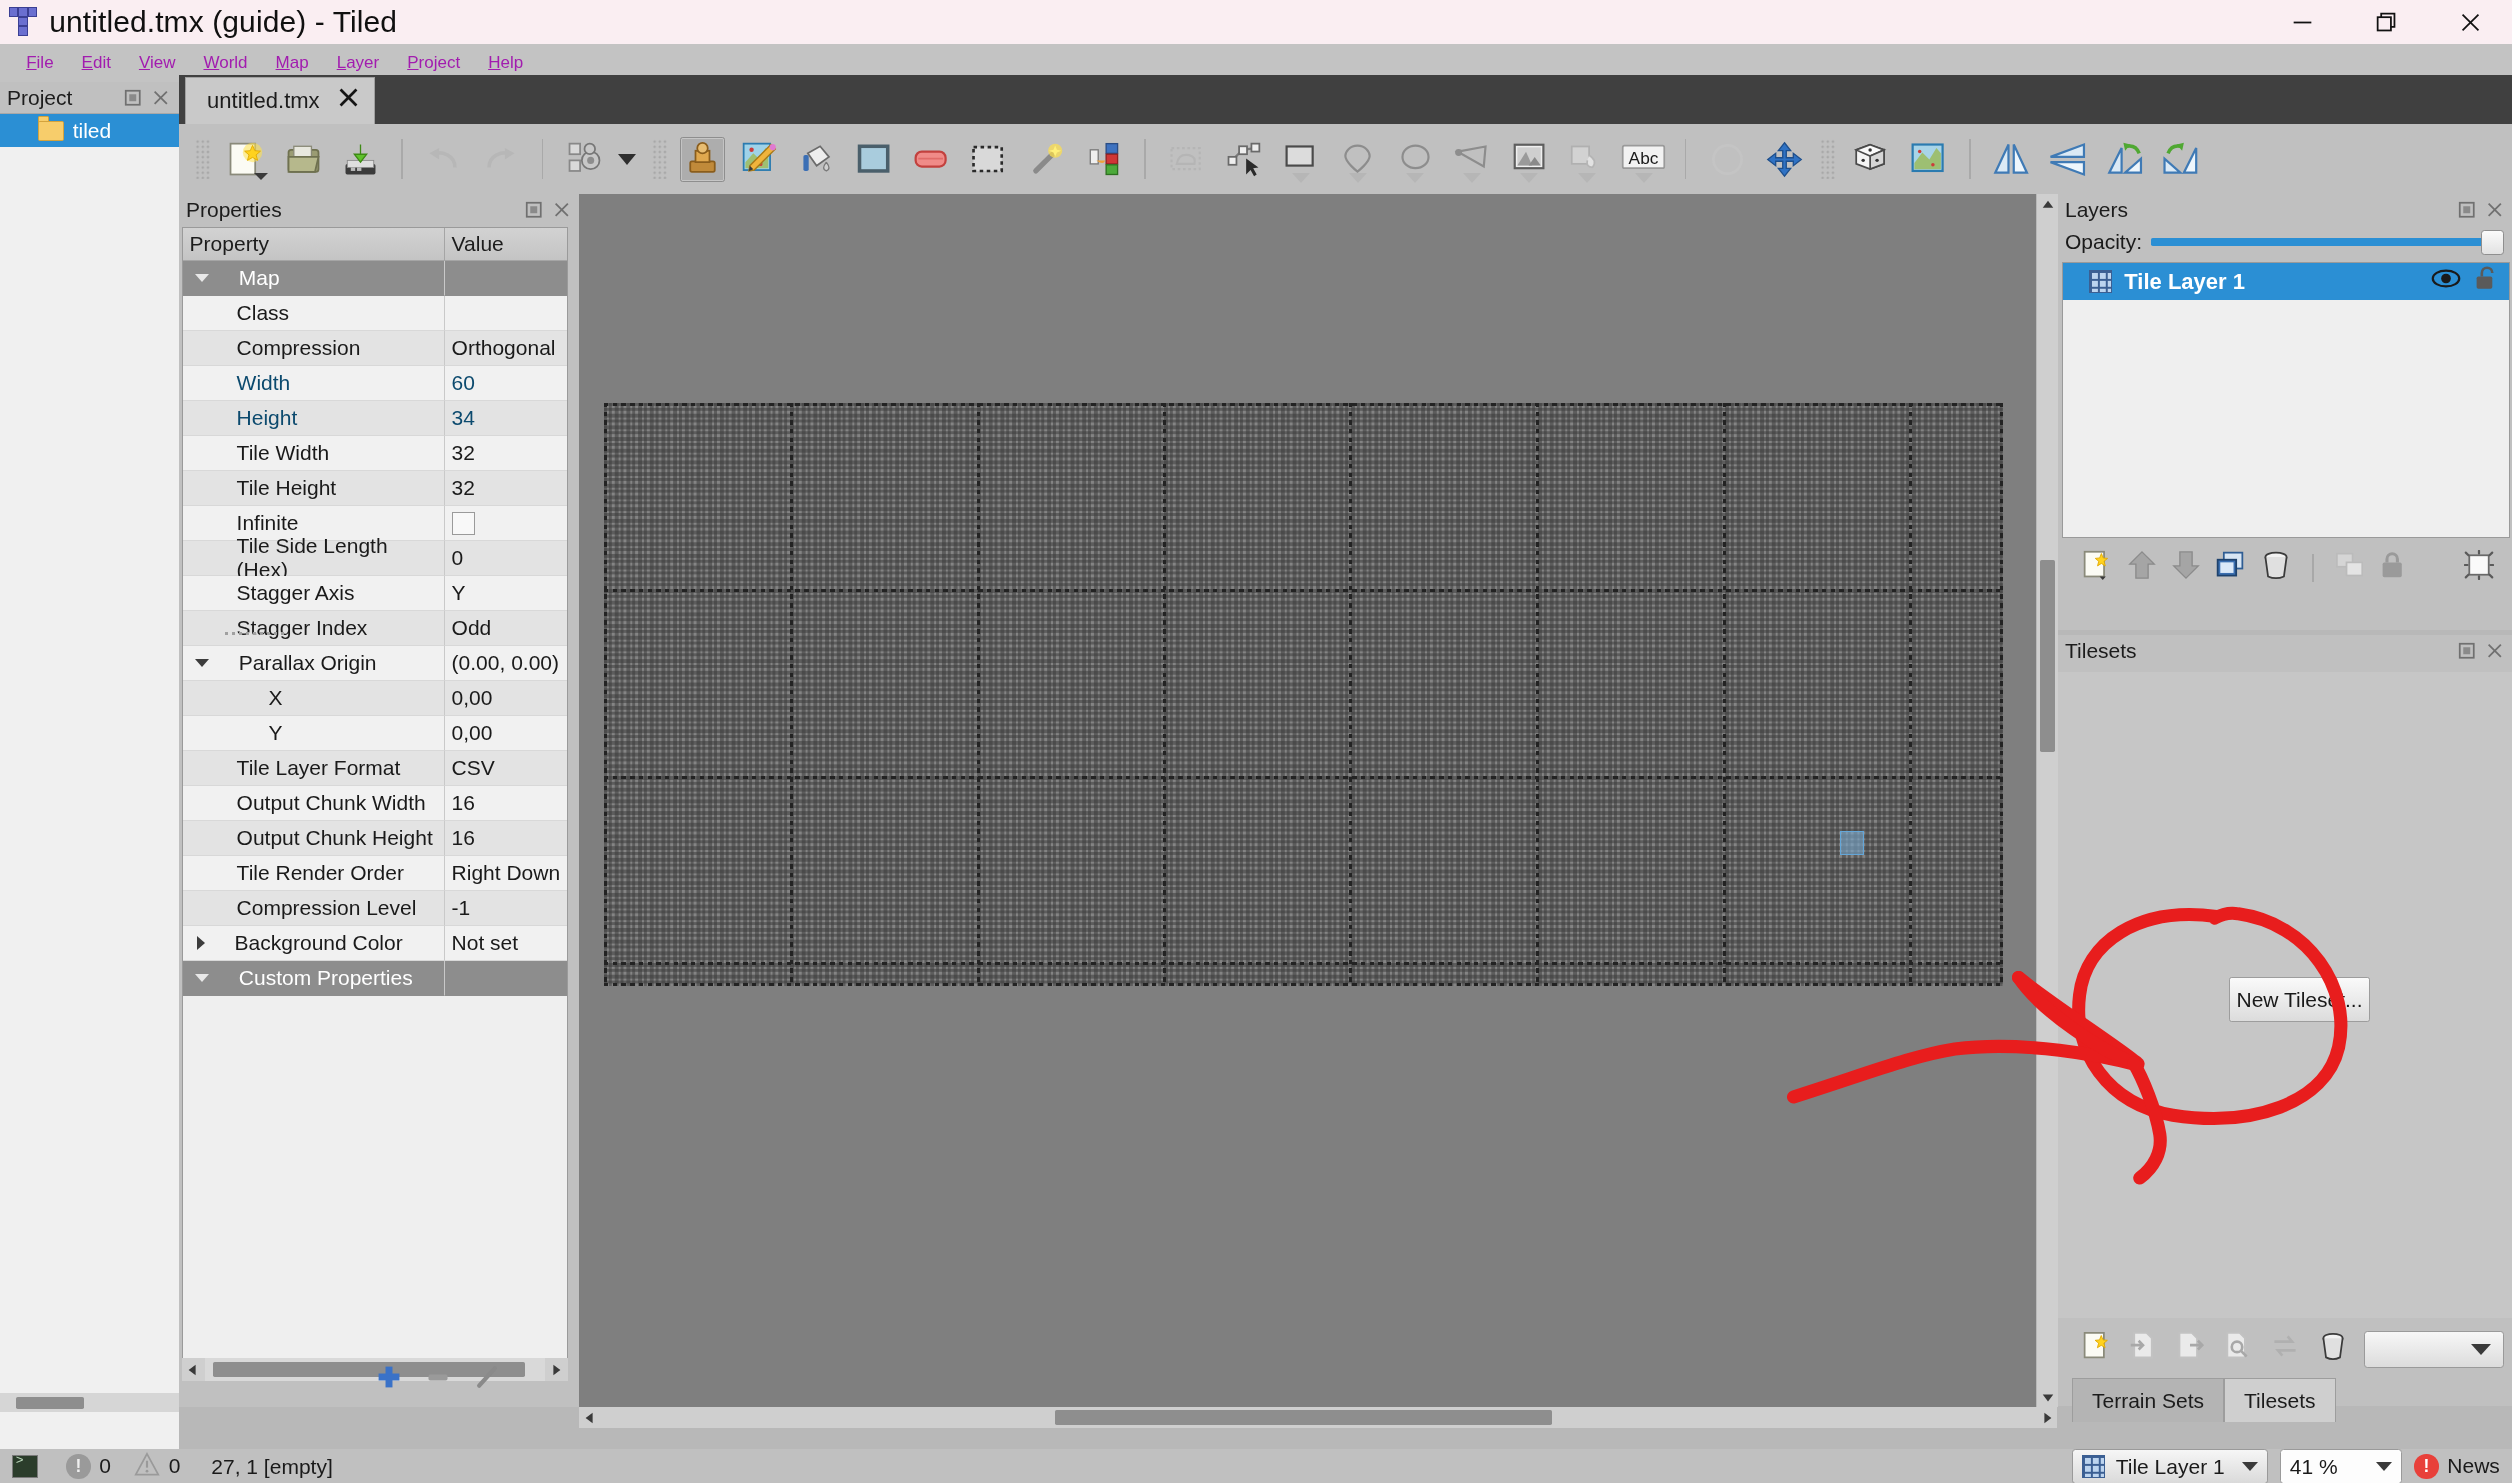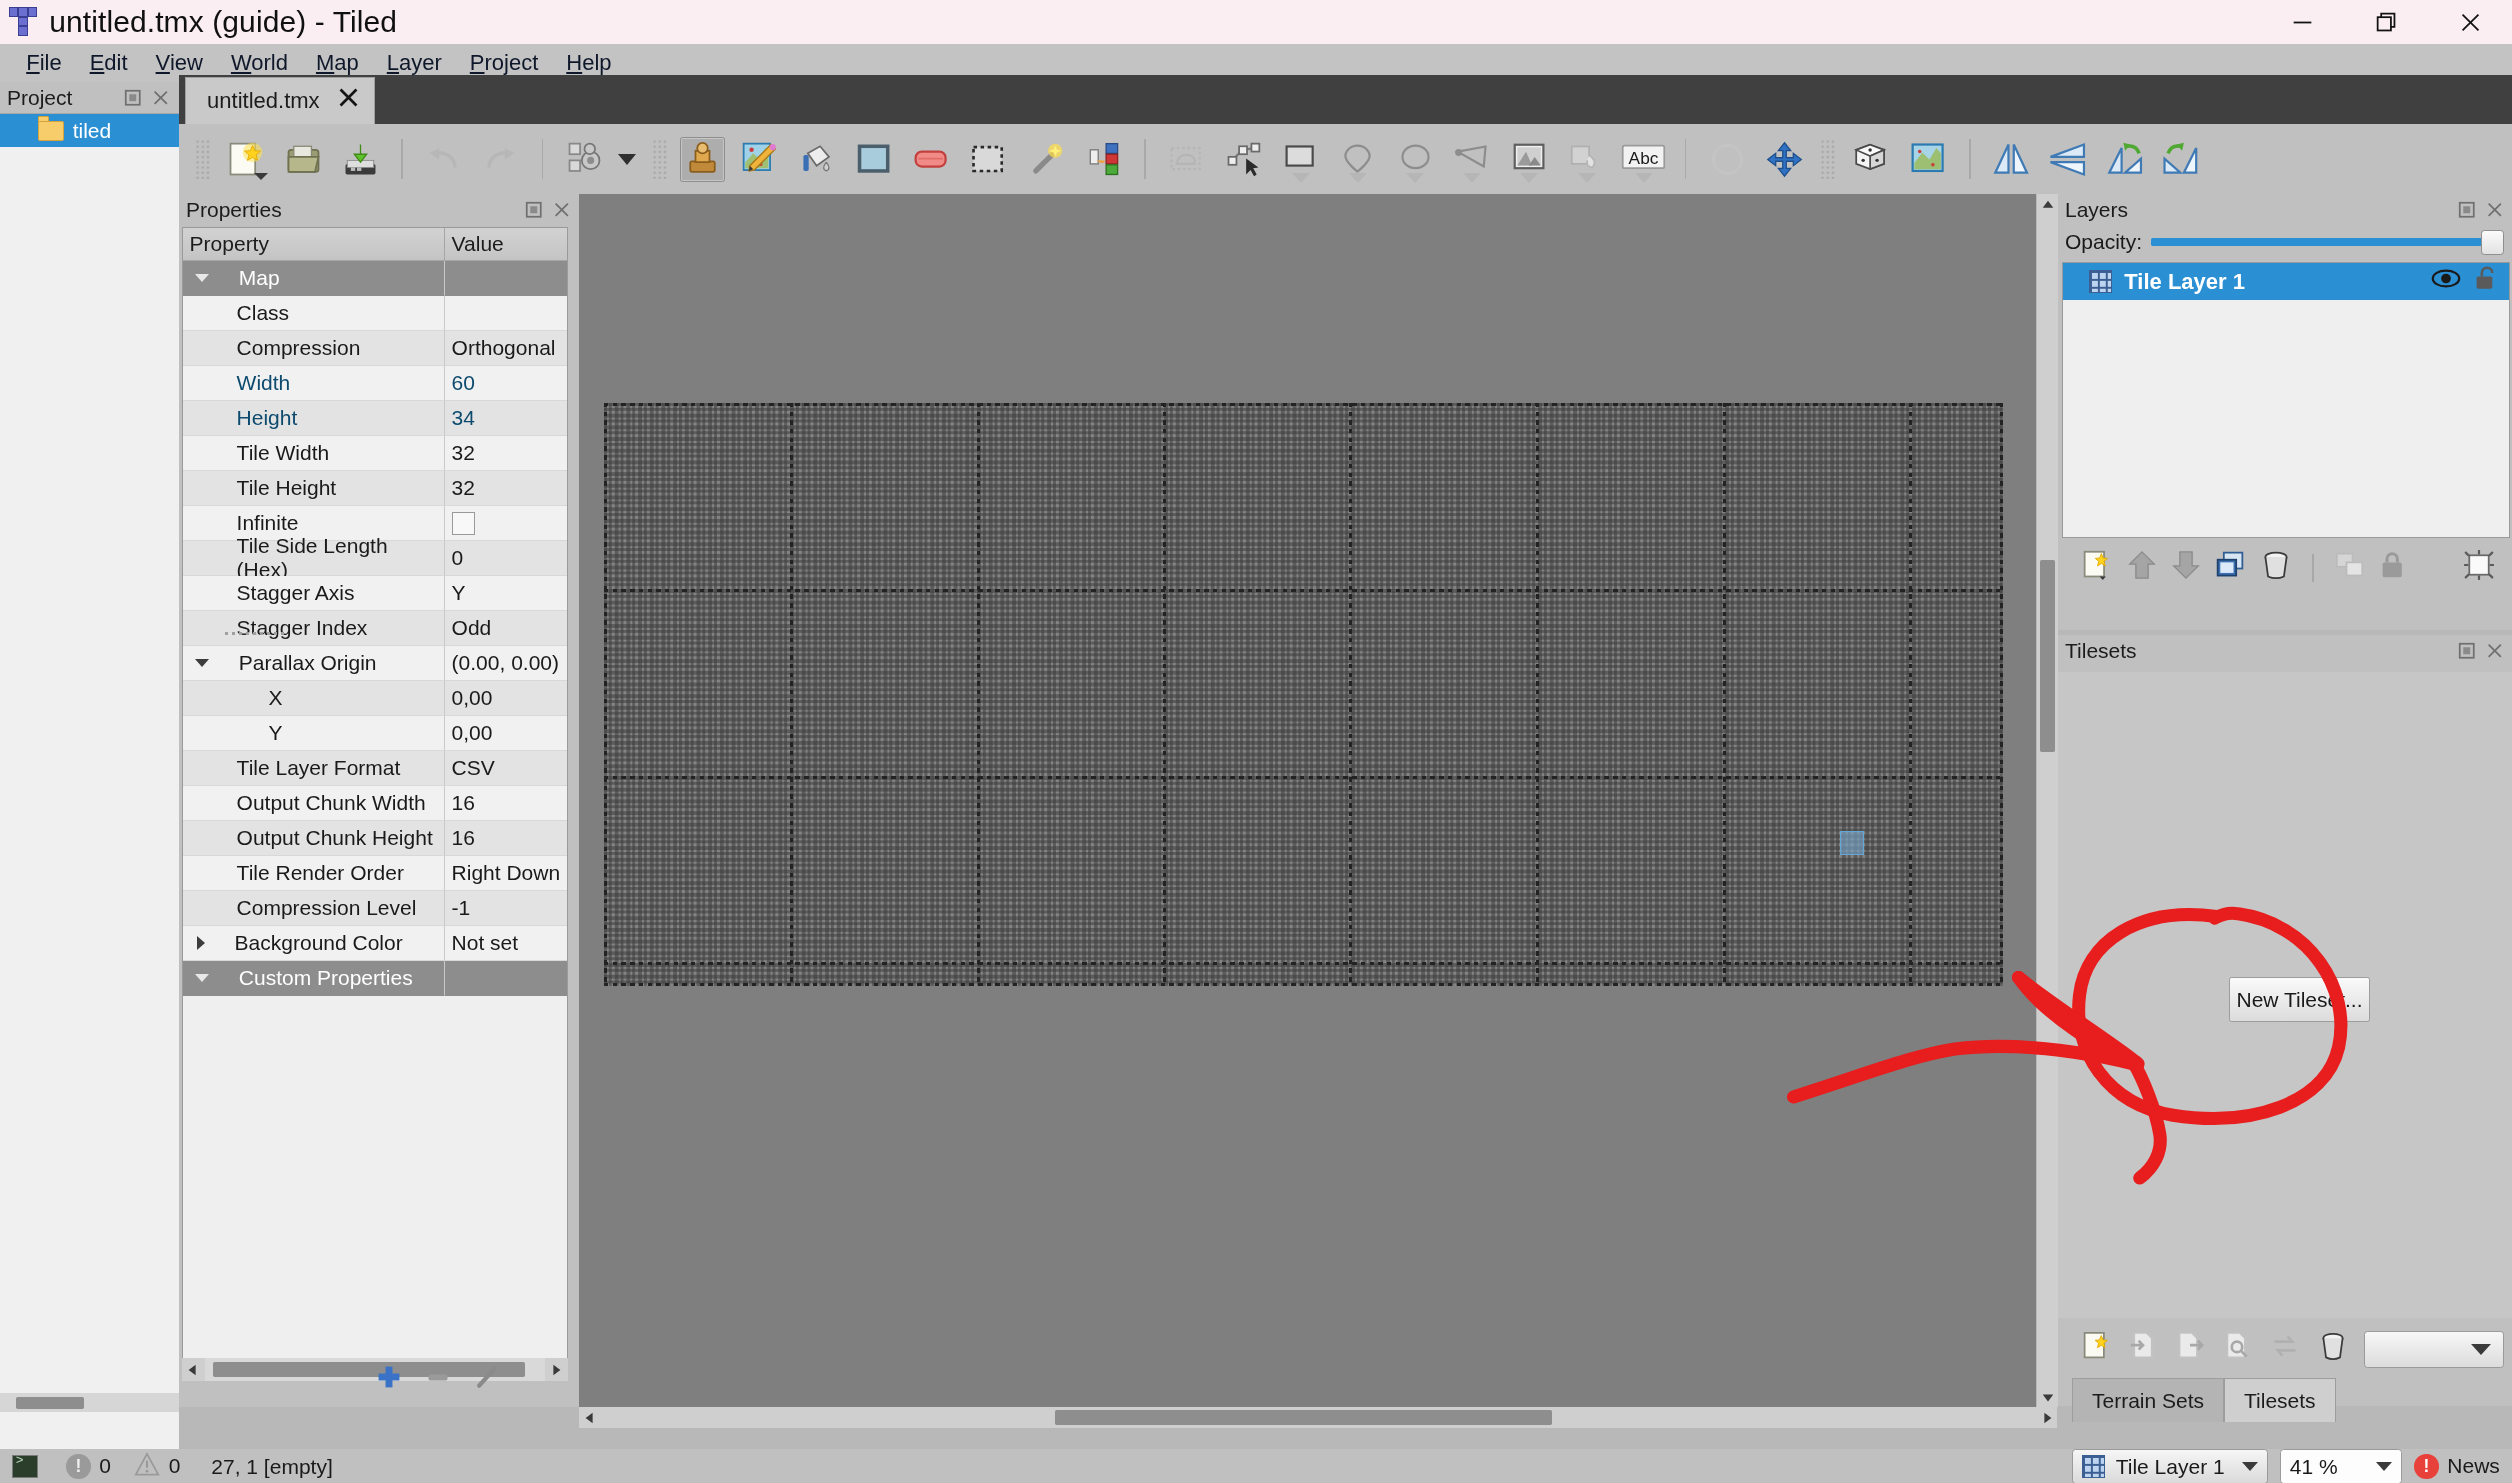--- a/index.html
+++ b/index.html
@@ -23,21 +23,21 @@
   #winbtns { margin-left: auto; display: flex; height: 44px; }
   #winbtns .wb { width: 84px; height: 44px; display: flex; align-items: center; justify-content: center; }
   #winbtns .wb svg { display: block; }
 
   
   #menubar {
     position: absolute; left: 0; top: 44px; width: 2512px; height: 38px;
     background: #c3c3c3;
     display: flex; align-items: center; padding-left: 12.2px;
   }
-  .menu-item { padding: 3.5px 14px; font-size: 22px; color: #0f172a; }
+  .menu-item { padding: 3.5px 14px; font-size: 17px; color: #a21caf; }
   .menu-item u { text-decoration: underline; }
 
   
   #project-dock {
     position: absolute; left: 0; top: 82px; width: 179px; height: 1367px;
     background: #c0c0c0;
   }
   .dock-title {
     height: 31px; display: flex; align-items: center;
     font-size: 21px; color: #1c1c1c; padding-left: 7px;

